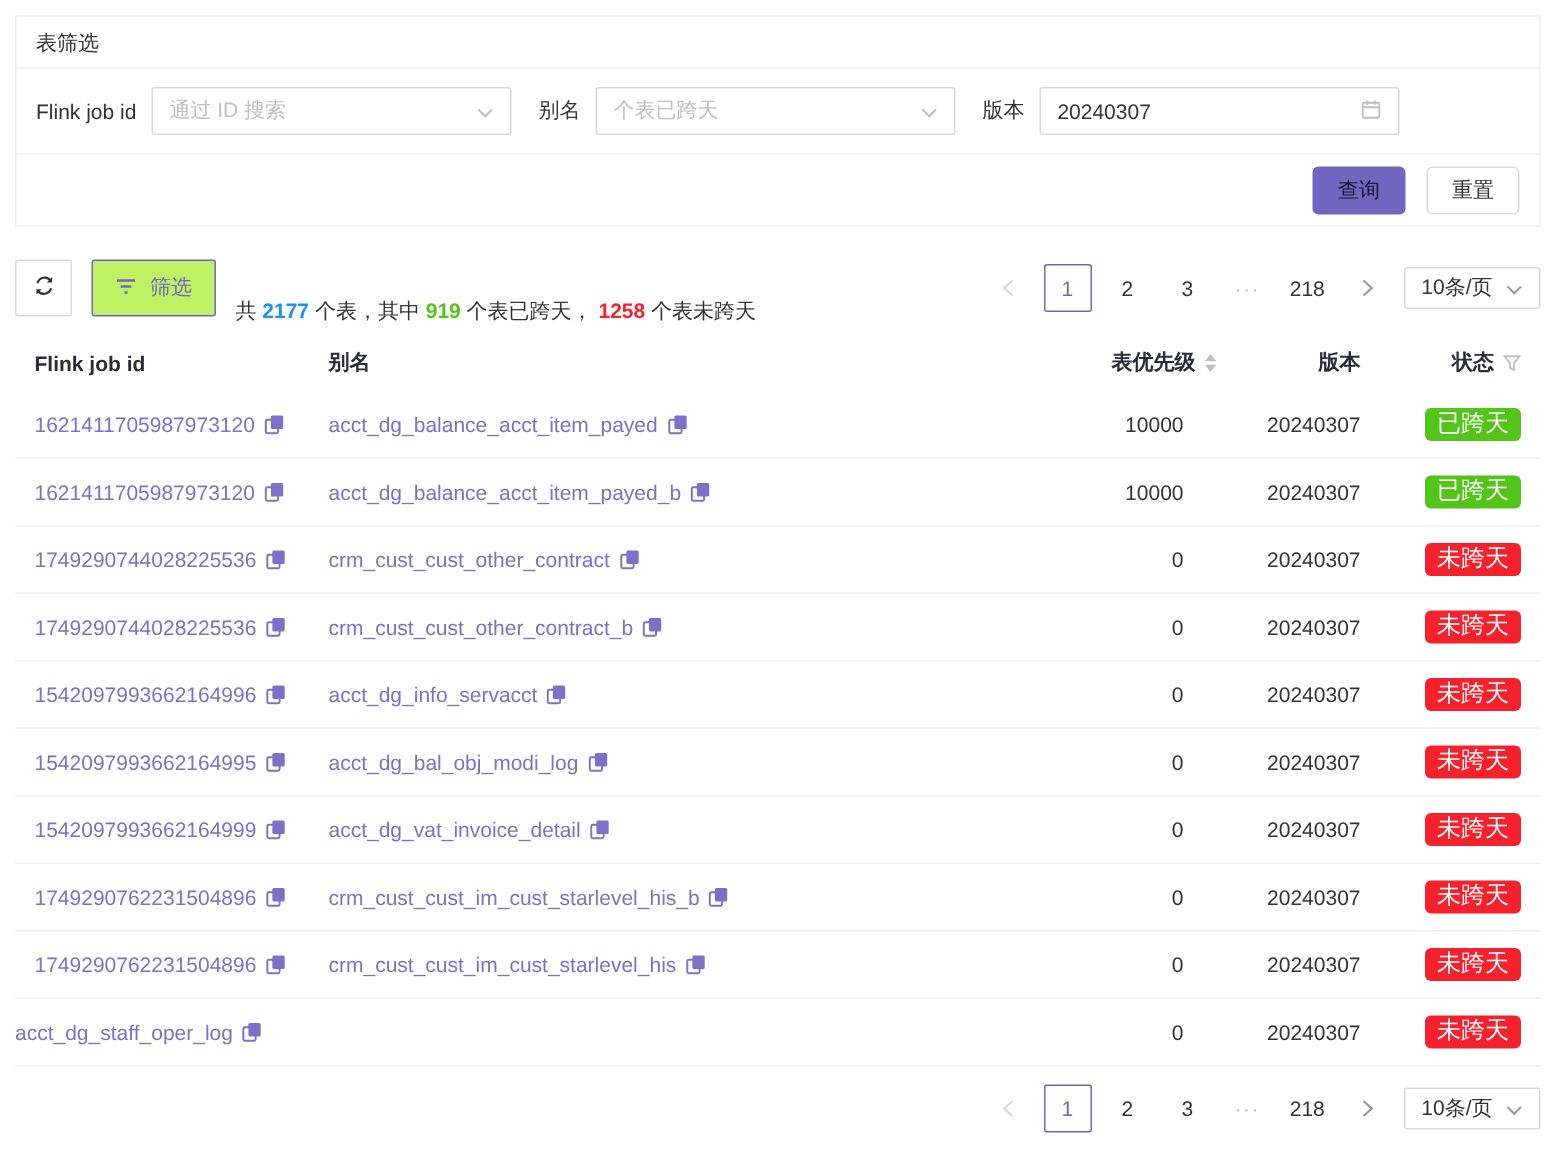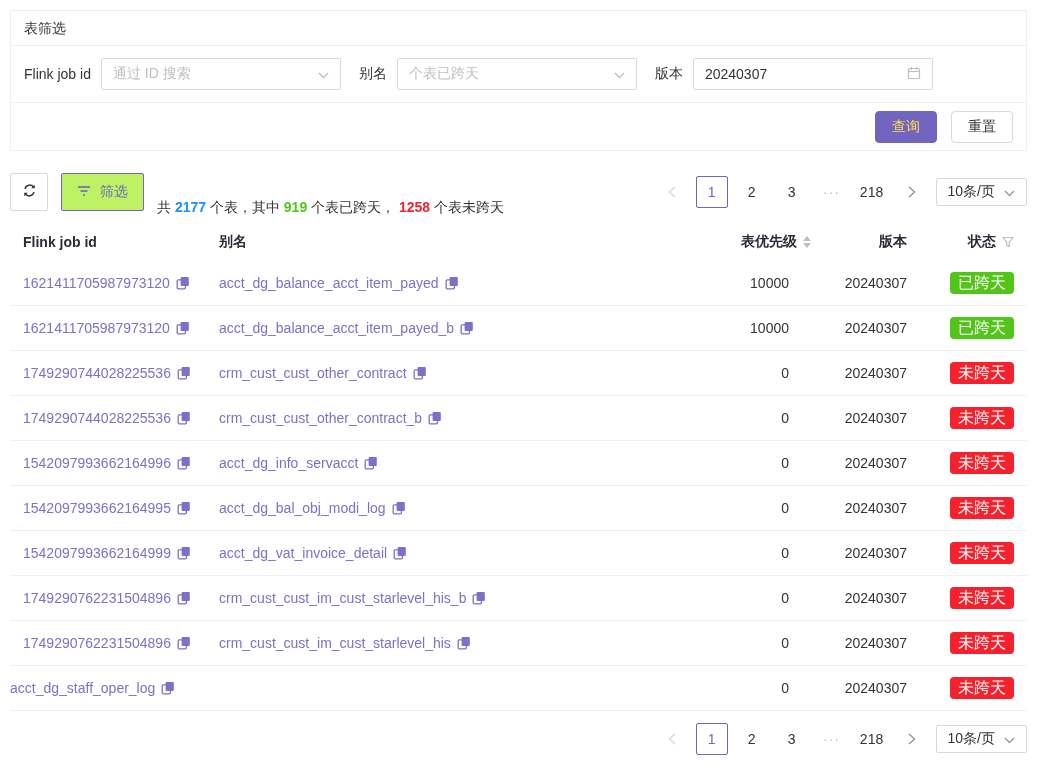--- a/index.html
+++ b/index.html
@@ -16,21 +16,21 @@
   .selectbox, .datebox {
     width: 240px; height: 32px; border: 1px solid #d9d9d9; border-radius: 2px;
     display: flex; align-items: center; justify-content: space-between;
     padding: 0 11px; background: #fff; margin-right: 18px; cursor: pointer;
   }
   .placeholder { color: #bfbfbf; }
   .datebox { margin-right: 0; }
   .dateval { color: #333; }
   .card-footer { height: 47px; display: flex; align-items: center; justify-content: flex-end; padding: 0 13px; gap: 14px; }
   .btn { height: 32px; padding: 0 16px; border-radius: 4px; font-size: 14px; cursor: pointer; font-family: inherit; }
-  .btn-primary { background: #7265c0; border: 1px solid #7265c0; color: #fde047; }
+  .btn-primary { background: #7265c0; border: 1px solid #7265c0; color: #0f172a; }
   .btn-default { background: #fff; border: 1px solid #d9d9d9; color: #333; }
 
   .toolbar { margin: 22px 10px 0; display: flex; align-items: center; height: 38px; }
   .icon-btn { width: 38px; height: 38px; border: 1px solid #d9d9d9; border-radius: 2px; background: #fff;
     display: flex; align-items: center; justify-content: center; cursor: pointer; }
   .filter-btn { margin-left: 13px; height: 38px; padding: 0 15px; border: 1px solid #7265c0; color: #7265c0;
     border-radius: 2px; background: #bef264; display: flex; align-items: center; gap: 9px; font-size: 14px; cursor: pointer; font-family: inherit; }
   .summary { margin-left: 13px; white-space: nowrap; margin-top: 32px; }
   .n-blue { color: #1890ff; font-weight: bold; }
   .n-green { color: #52c41a; font-weight: bold; }

